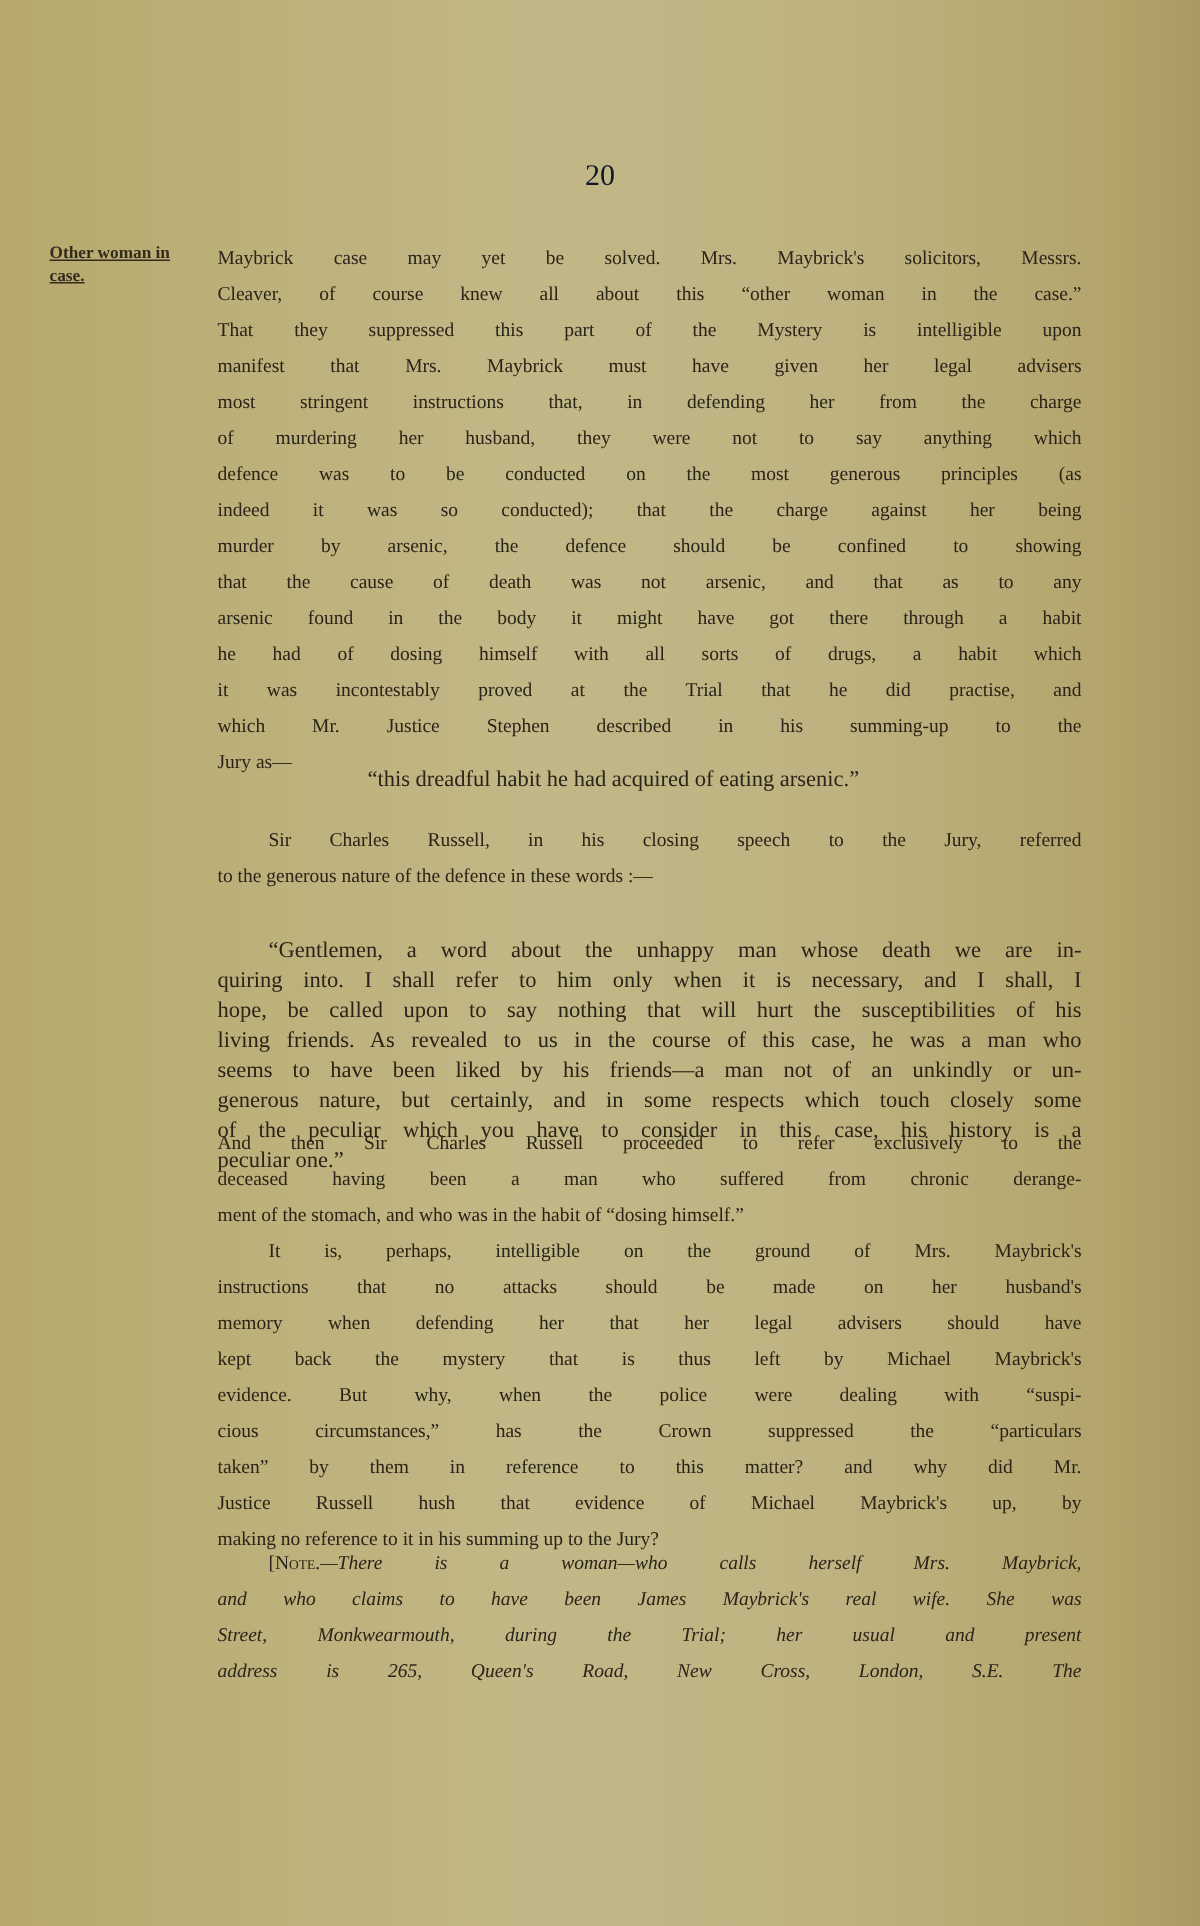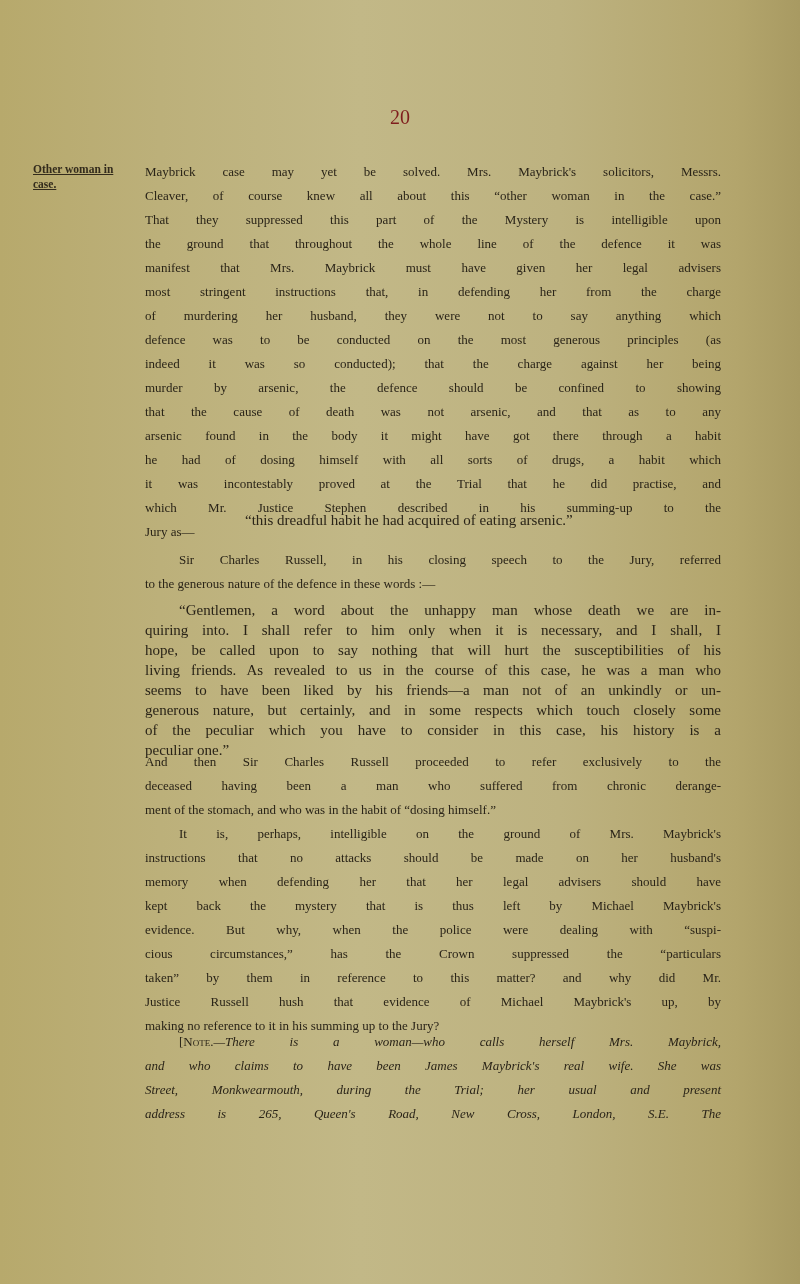--- a/index.html
+++ b/index.html
@@ -16,21 +16,21 @@
       color: #2a2418;
       position: relative;
     }
     .page-number {
       position: absolute;
       top: 106px;
       left: 0;
       width: 800px;
       text-align: center;
       font-size: 20px;
-      color: #7f1d1d;
+      color: #0f172a;
     }
     .sidenote {
       position: absolute;
       left: 33px;
       top: 162px;
       width: 110px;
       font-size: 11.5px;
       line-height: 15px;
       font-weight: bold;
       color: #332b1c;
@@ -83,21 +83,20 @@
 
 <div class="sidenote">
   <div>Other woman in</div>
   <div>case.</div>
 </div>
 
 <div class="text-block" style="top:160px;">
   <span class="line">Maybrick case may yet be solved. Mrs. Maybrick's solicitors, Messrs.</span>
   <span class="line">Cleaver, of course knew all about this “other woman in the case.”</span>
   <span class="line">That they suppressed this part of the Mystery is intelligible upon</span>
-  <span class="line">the ground that throughout the whole line of the defence it was</span>
   <span class="line">manifest that Mrs. Maybrick must have given her legal advisers</span>
   <span class="line">most stringent instructions that, in defending her from the charge</span>
   <span class="line">of murdering her husband, they were not to say anything which</span>
   <span class="line">defence was to be conducted on the most generous principles (as</span>
   <span class="line">indeed it was so conducted); that the charge against her being</span>
   <span class="line">murder by arsenic, the defence should be confined to showing</span>
   <span class="line">that the cause of death was not arsenic, and that as to any</span>
   <span class="line">arsenic found in the body it might have got there through a habit</span>
   <span class="line">he had of dosing himself with all sorts of drugs, a habit which</span>
   <span class="line">it was incontestably proved at the Trial that he did practise, and</span>
@@ -108,21 +107,21 @@
 <div class="quote-small" style="top:510px; left:245px; width:460px;">
   <span class="line last">“this dreadful habit he had acquired of eating arsenic.”</span>
 </div>
 
 <div class="text-block" style="top:548px;">
   <span class="line indent">Sir Charles Russell, in his closing speech to the Jury, referred</span>
   <span class="line last">to the generous nature of the defence in these words :—</span>
 </div>
 
 <div class="quote-small" style="top:600px;">
-  <span class="line indent" style="padding-left:34px;">“Gentlemen, a word about the unhappy man whose death we are in-</span>
+  <span class="line indent" style="padding-left:34px;margin-top:24px;">“Gentlemen, a word about the unhappy man whose death we are in-</span>
   <span class="line">quiring into. I shall refer to him only when it is necessary, and I shall, I</span>
   <span class="line">hope, be called upon to say nothing that will hurt the susceptibilities of his</span>
   <span class="line">living friends. As revealed to us in the course of this case, he was a man who</span>
   <span class="line">seems to have been liked by his friends—a man not of an unkindly or un-</span>
   <span class="line">generous nature, but certainly, and in some respects which touch closely some</span>
   <span class="line">of the peculiar which you have to consider in this case, his history is a</span>
   <span class="line last">peculiar one.”</span>
 </div>
 
 <div class="text-block" style="top:750px;">

